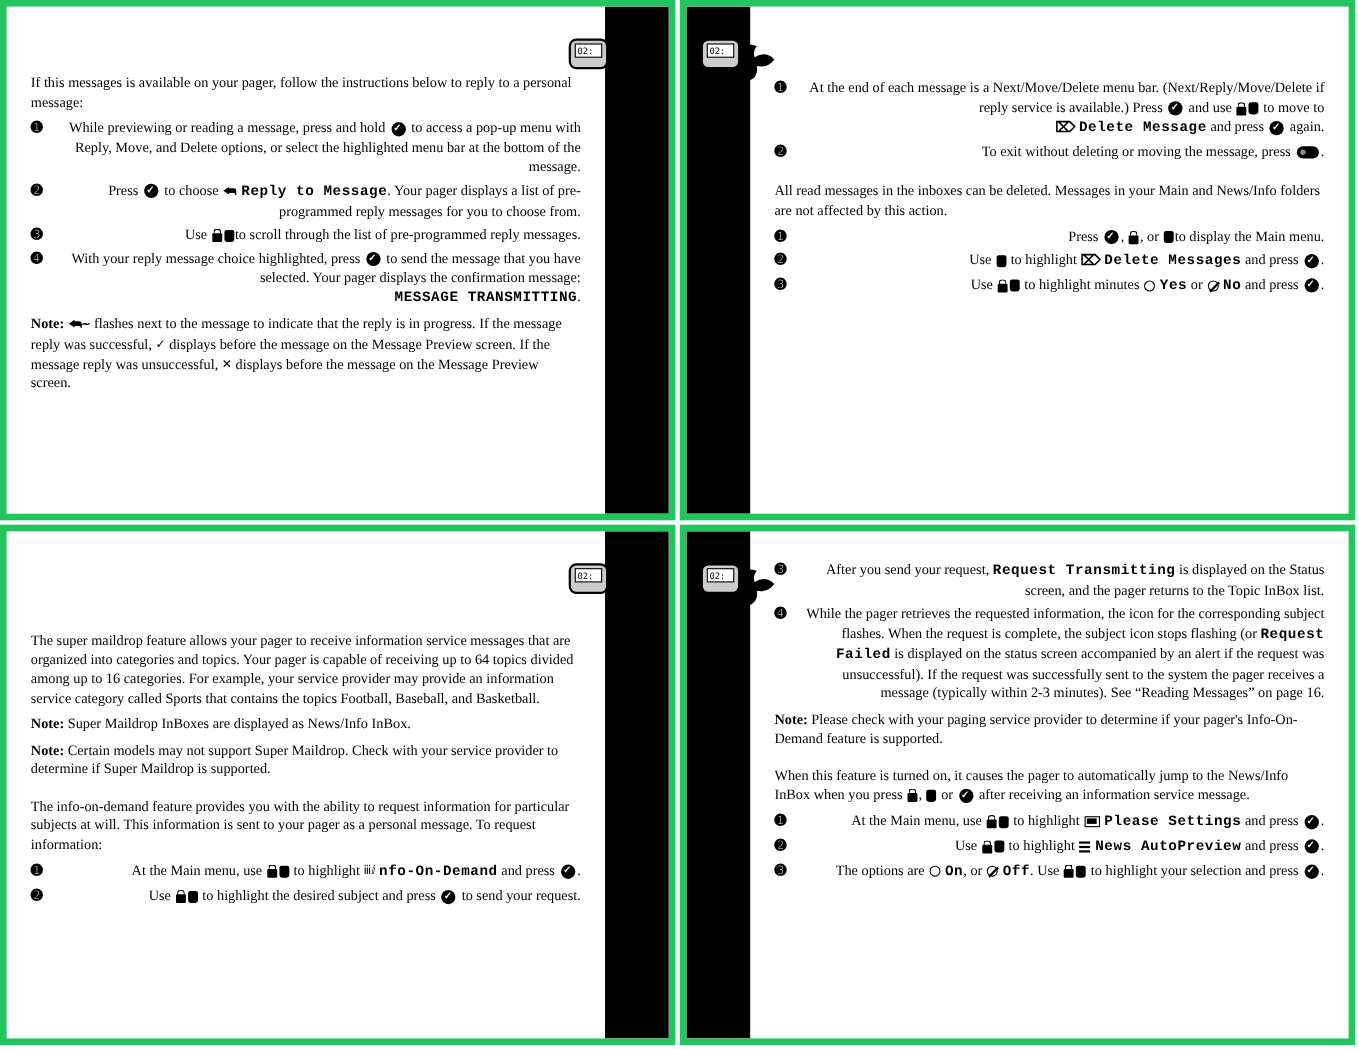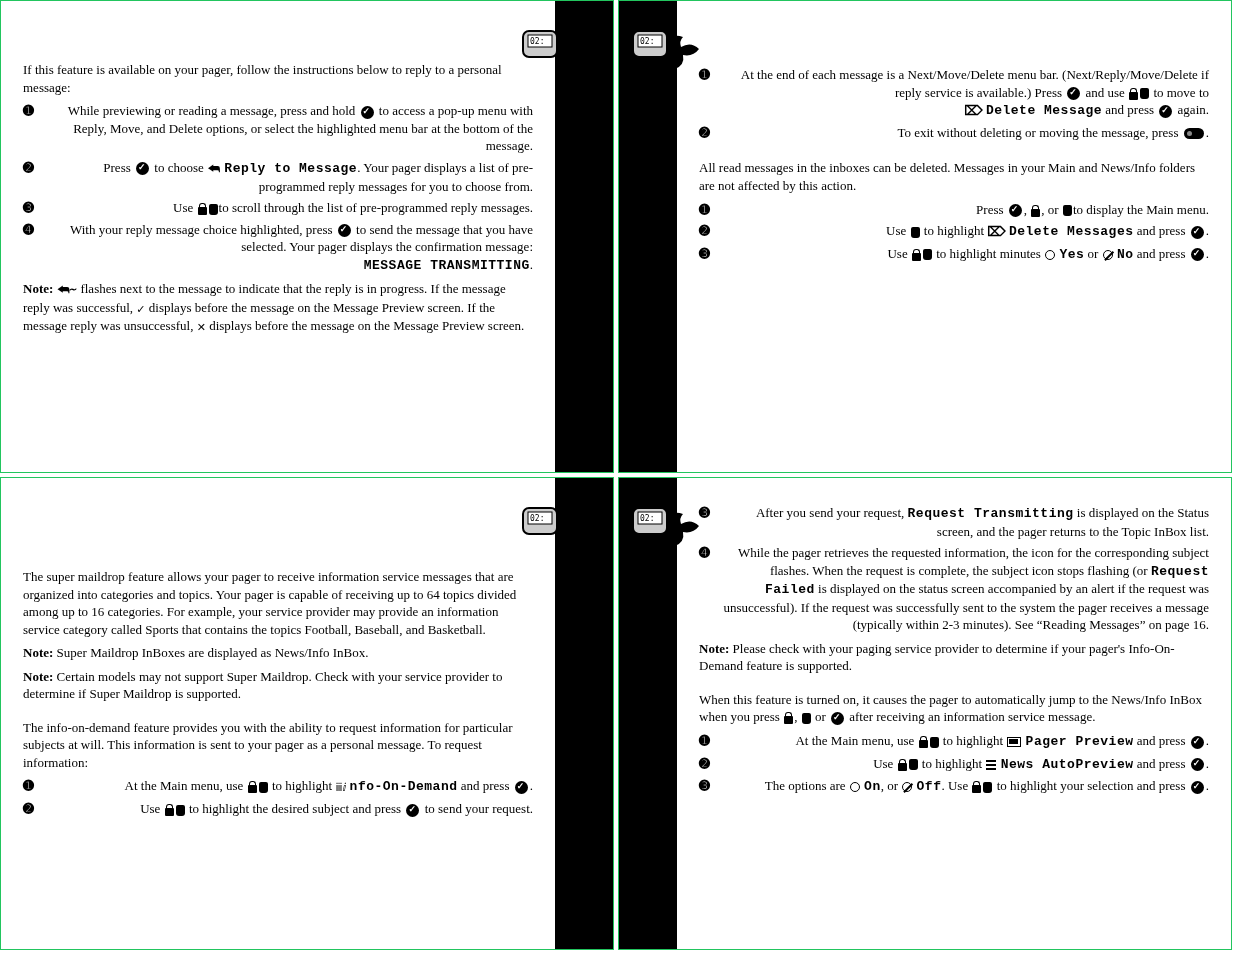--- a/index.html
+++ b/index.html
@@ -13,21 +13,21 @@
     width: 1235px;
   }
   .spread {
     display: flex;
     gap: 4px;
     margin-bottom: 4px;
   }
   .page {
     width: 614px;
     height: 473px;
-    border: 1px solid #22c55e;
+    border: 6px solid #22c55e;
     position: relative;
     padding: 20px 22px;
     overflow: hidden;
   }
   .left-page { padding-right: 80px; }
   .right-page { padding-left: 80px; }
   .black-strip {
     position: absolute;
     top: 0;
     width: 58px;
@@ -214,21 +214,21 @@
     <div class="black-strip"></div>
     <div class="pager-icon">
       <svg viewBox="0 0 70 50">
           <rect x="2" y="8" rx="6" ry="6" width="34" height="26" fill="#ccc" stroke="#000" stroke-width="2"></rect>
           <rect x="7" y="12" width="24" height="12" fill="#fff" stroke="#000"></rect>
           <text x="9" y="21" font-size="8" font-family="monospace">02:</text>
           <path d="M 36 18 q 6 -8 16 -4 q -4 4 -2 10 q 10 -6 18 2 q -6 8 -16 6 q 2 10 -8 14 q -6 -8 -8 -18 z" fill="#000"></path>
         </svg>
     </div>
     <div class="content-shift">
-    <p>If this feature is available on your pager, follow the instructions below to reply to a personal message:</p>
+    <p>If this messages is available on your pager, follow the instructions below to reply to a personal message:</p>
     <ol class="circled">
       <li data-num="➊"><span>While previewing or reading a message, press and hold </span><span class="check-btn"></span><span> to access a pop-up menu with Reply, Move, and Delete options, or select the highlighted menu bar at the bottom of the message.</span></li>
       <li data-num="➋"><span>Press </span><span class="check-btn"></span><span> to choose </span><span class="reply-arrow ico">⮪</span> <span class="pixel-font">Reply to Message</span><span>. Your pager displays a list of pre-programmed reply messages for you to choose from.</span></li>
       <li data-num="➌"><span>Use </span><span class="lock-ico"></span><span class="shield-ico"></span><span>to scroll through the list of pre-programmed reply messages.</span></li>
       <li data-num="➍"><span>With your reply message choice highlighted, press </span><span class="check-btn"></span><span> to send the message that you have selected. Your pager displays the confirmation message: </span><br><span class="pixel-font">MESSAGE TRANSMITTING</span>.</li>
     </ol>
     <p><b>Note:</b> <span class="reply-arrow ico">⮪⁓</span><span> flashes next to the message to indicate that the reply is in progress. If the message reply was successful, </span><span class="small-ico">✓</span><span> displays before the message on the Message Preview screen. If the message reply was unsuccessful, </span><span class="small-ico">✕</span><span> displays before the message on the Message Preview screen.</span></p>
     </div>
   </div>
 
@@ -292,19 +292,19 @@
         </svg>
     </div>
     <div style="margin-top:6px">
     <ol class="circled">
       <li data-num="➌"><span>After you send your request, </span><span class="pixel-font">Request Transmitting</span><span> is displayed on the Status screen, and the pager returns to the Topic InBox list.</span></li>
       <li data-num="➍"><span>While the pager retrieves the requested information, the icon for the corresponding subject flashes. When the request is complete, the subject icon stops flashing (or </span><span class="pixel-font">Request Failed</span><span> is displayed on the status screen accompanied by an alert if the request was unsuccessful). If the request was successfully sent to the system the pager receives a message (typically within 2-3 minutes). See “Reading Messages” on page 16.</span></li>
     </ol>
     <p><b>Note:</b><span> Please check with your paging service provider to determine if your pager's Info-On-Demand feature is supported.</span></p>
     <p style="margin-top:16px"><span>When this feature is turned on, it causes the pager to automatically jump to the News/Info InBox when you press </span><span class="lock-ico"></span><span>, </span><span class="shield-ico"></span><span> or </span><span class="check-btn"></span><span> after receiving an information service message.</span></p>
     <ol class="circled">
-      <li data-num="➊"><span>At the Main menu, use </span><span class="lock-ico"></span><span class="shield-ico"></span><span> to highlight </span><span class="screen-ico"></span> <span class="pixel-font">Pager Preview</span><span> and press </span><span class="check-btn"></span><span>.</span></li>
+      <li data-num="➊"><span>At the Main menu, use </span><span class="lock-ico"></span><span class="shield-ico"></span><span> to highlight </span><span class="screen-ico"></span> <span class="pixel-font">Please Settings</span><span> and press </span><span class="check-btn"></span><span>.</span></li>
       <li data-num="➋"><span>Use </span><span class="lock-ico"></span><span class="shield-ico"></span><span> to highlight </span><span class="bars-ico"></span> <span class="pixel-font">News AutoPreview</span><span> and press </span><span class="check-btn"></span><span>.</span></li>
       <li data-num="➌"><span>The options are </span><span class="circle-open"></span> <span class="pixel-font">On</span><span>, or </span><span class="circle-slash"></span> <span class="pixel-font">Off</span><span>. Use </span><span class="lock-ico"></span><span class="shield-ico"></span><span> to highlight your selection and press </span><span class="check-btn"></span><span>.</span></li>
     </ol>
     </div>
   </div>
 </div>
 
 </body></html>

